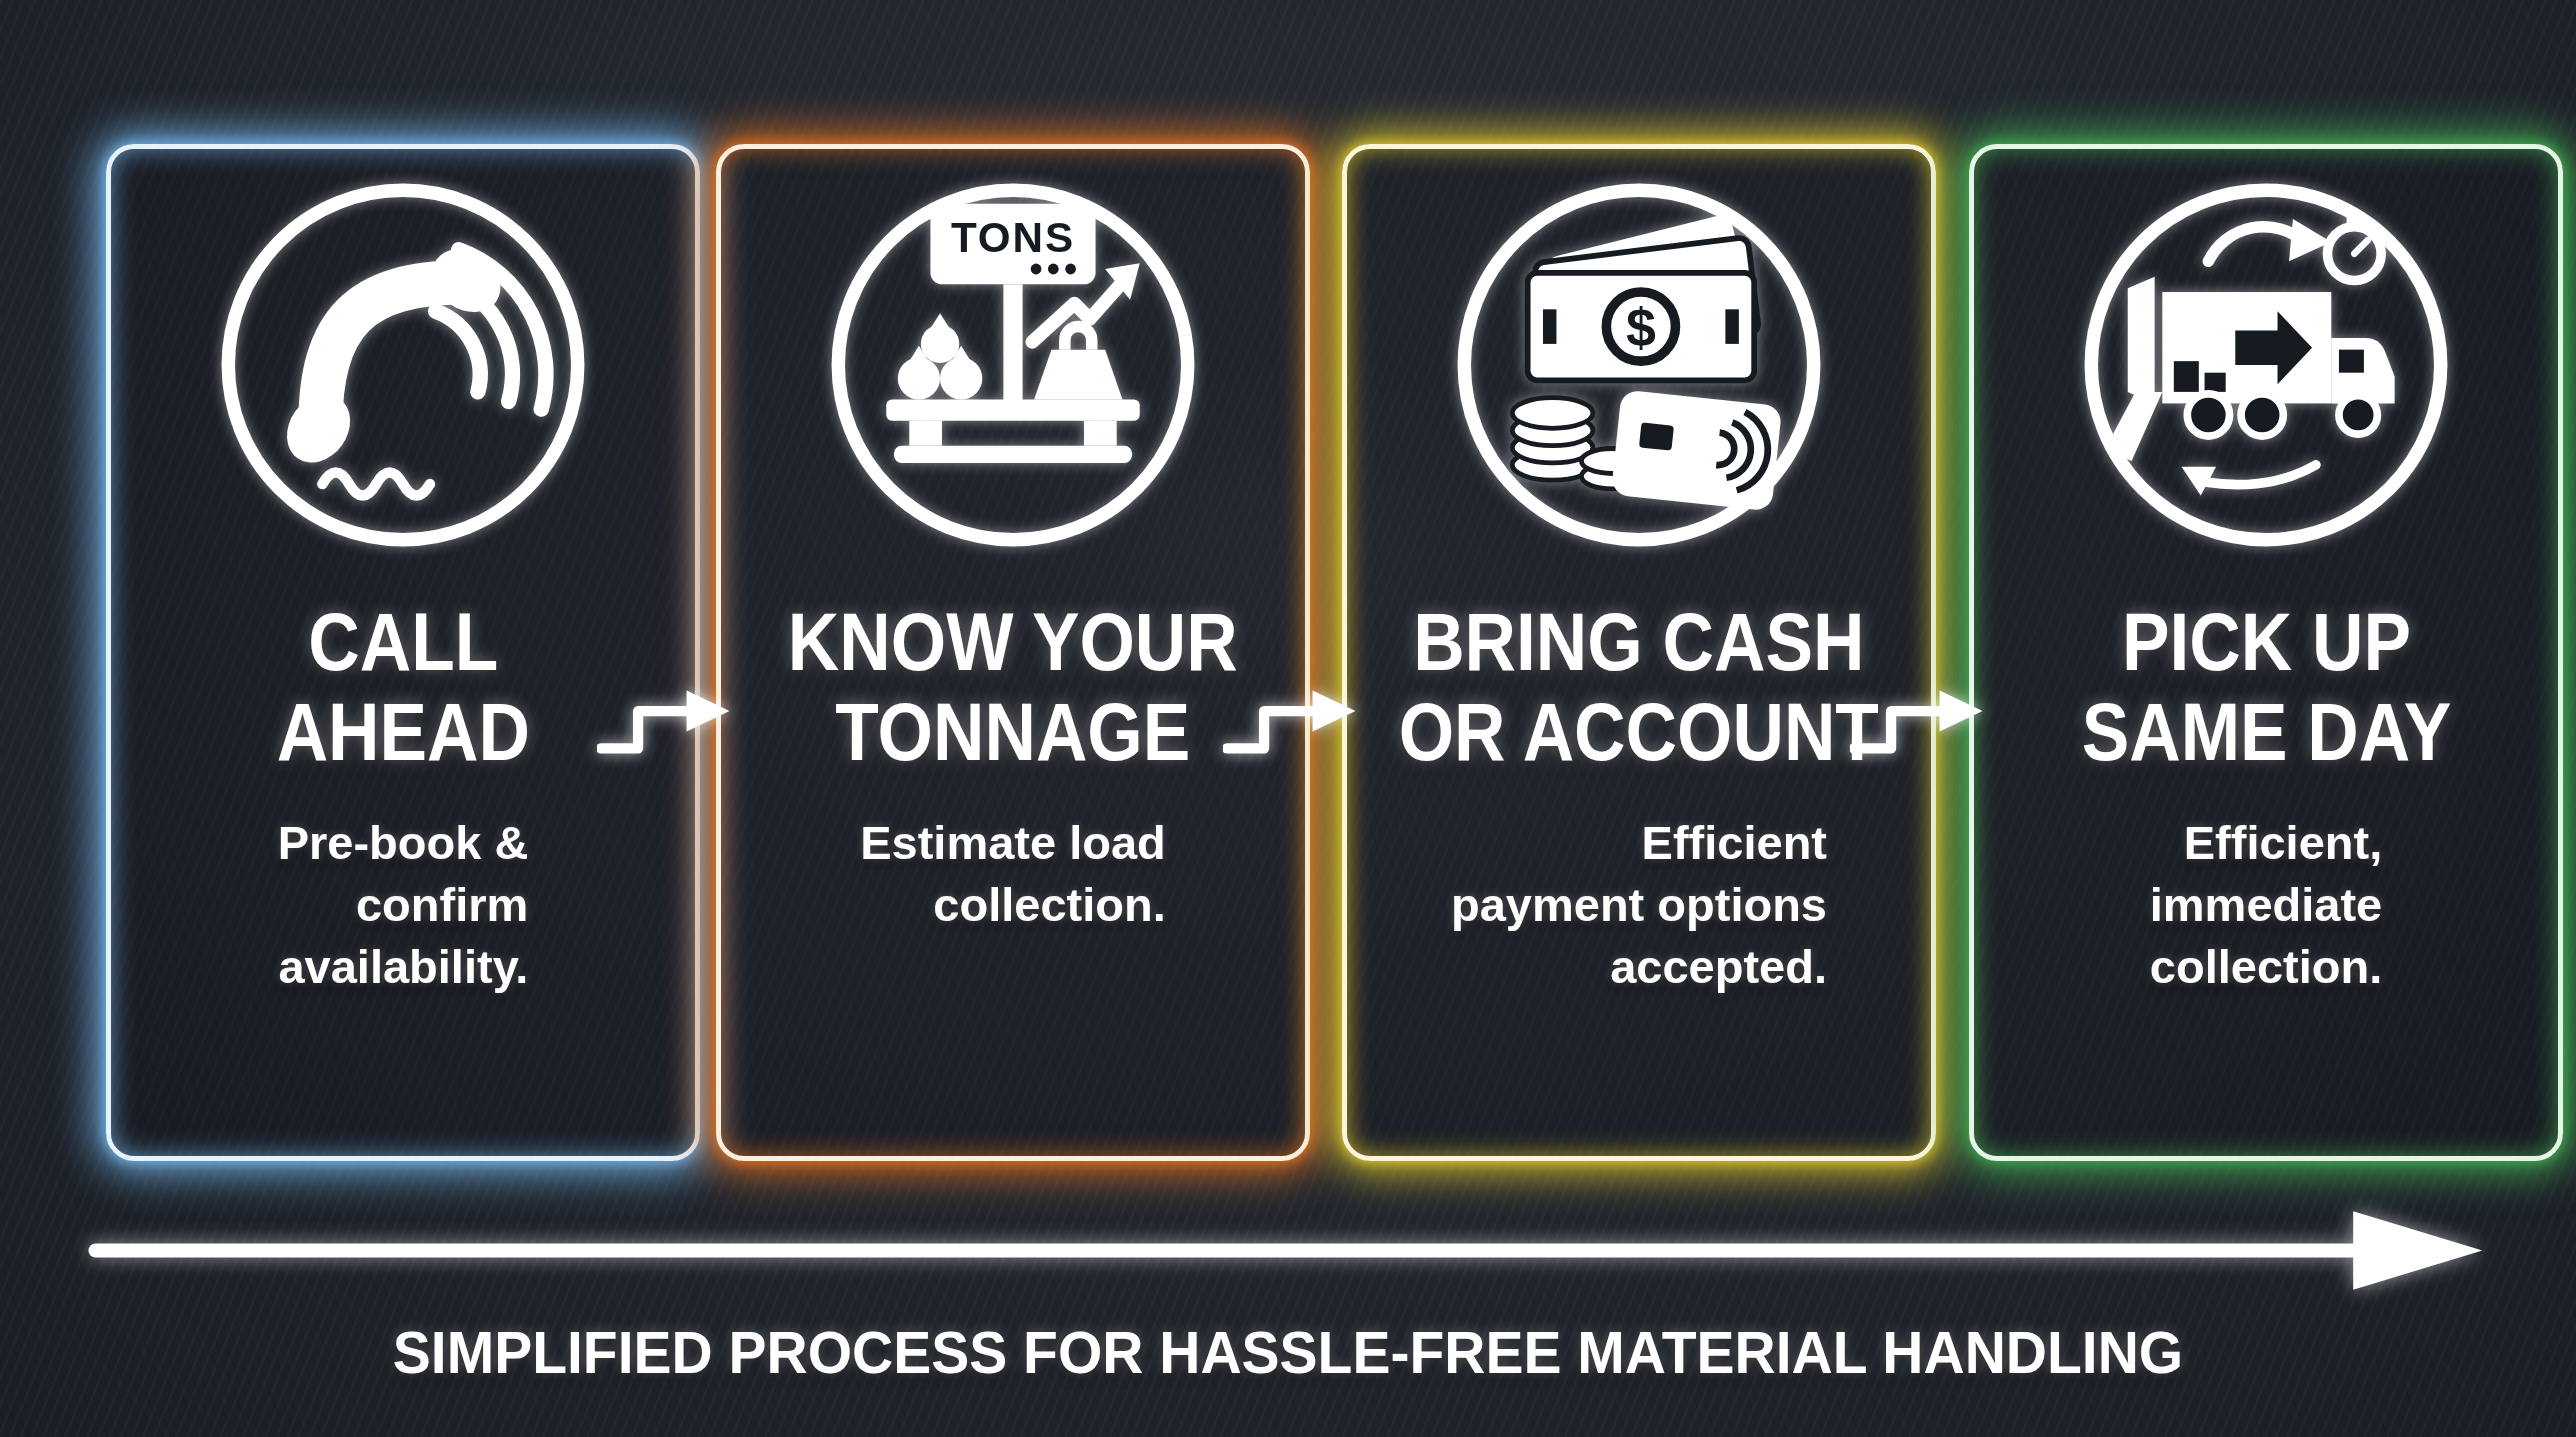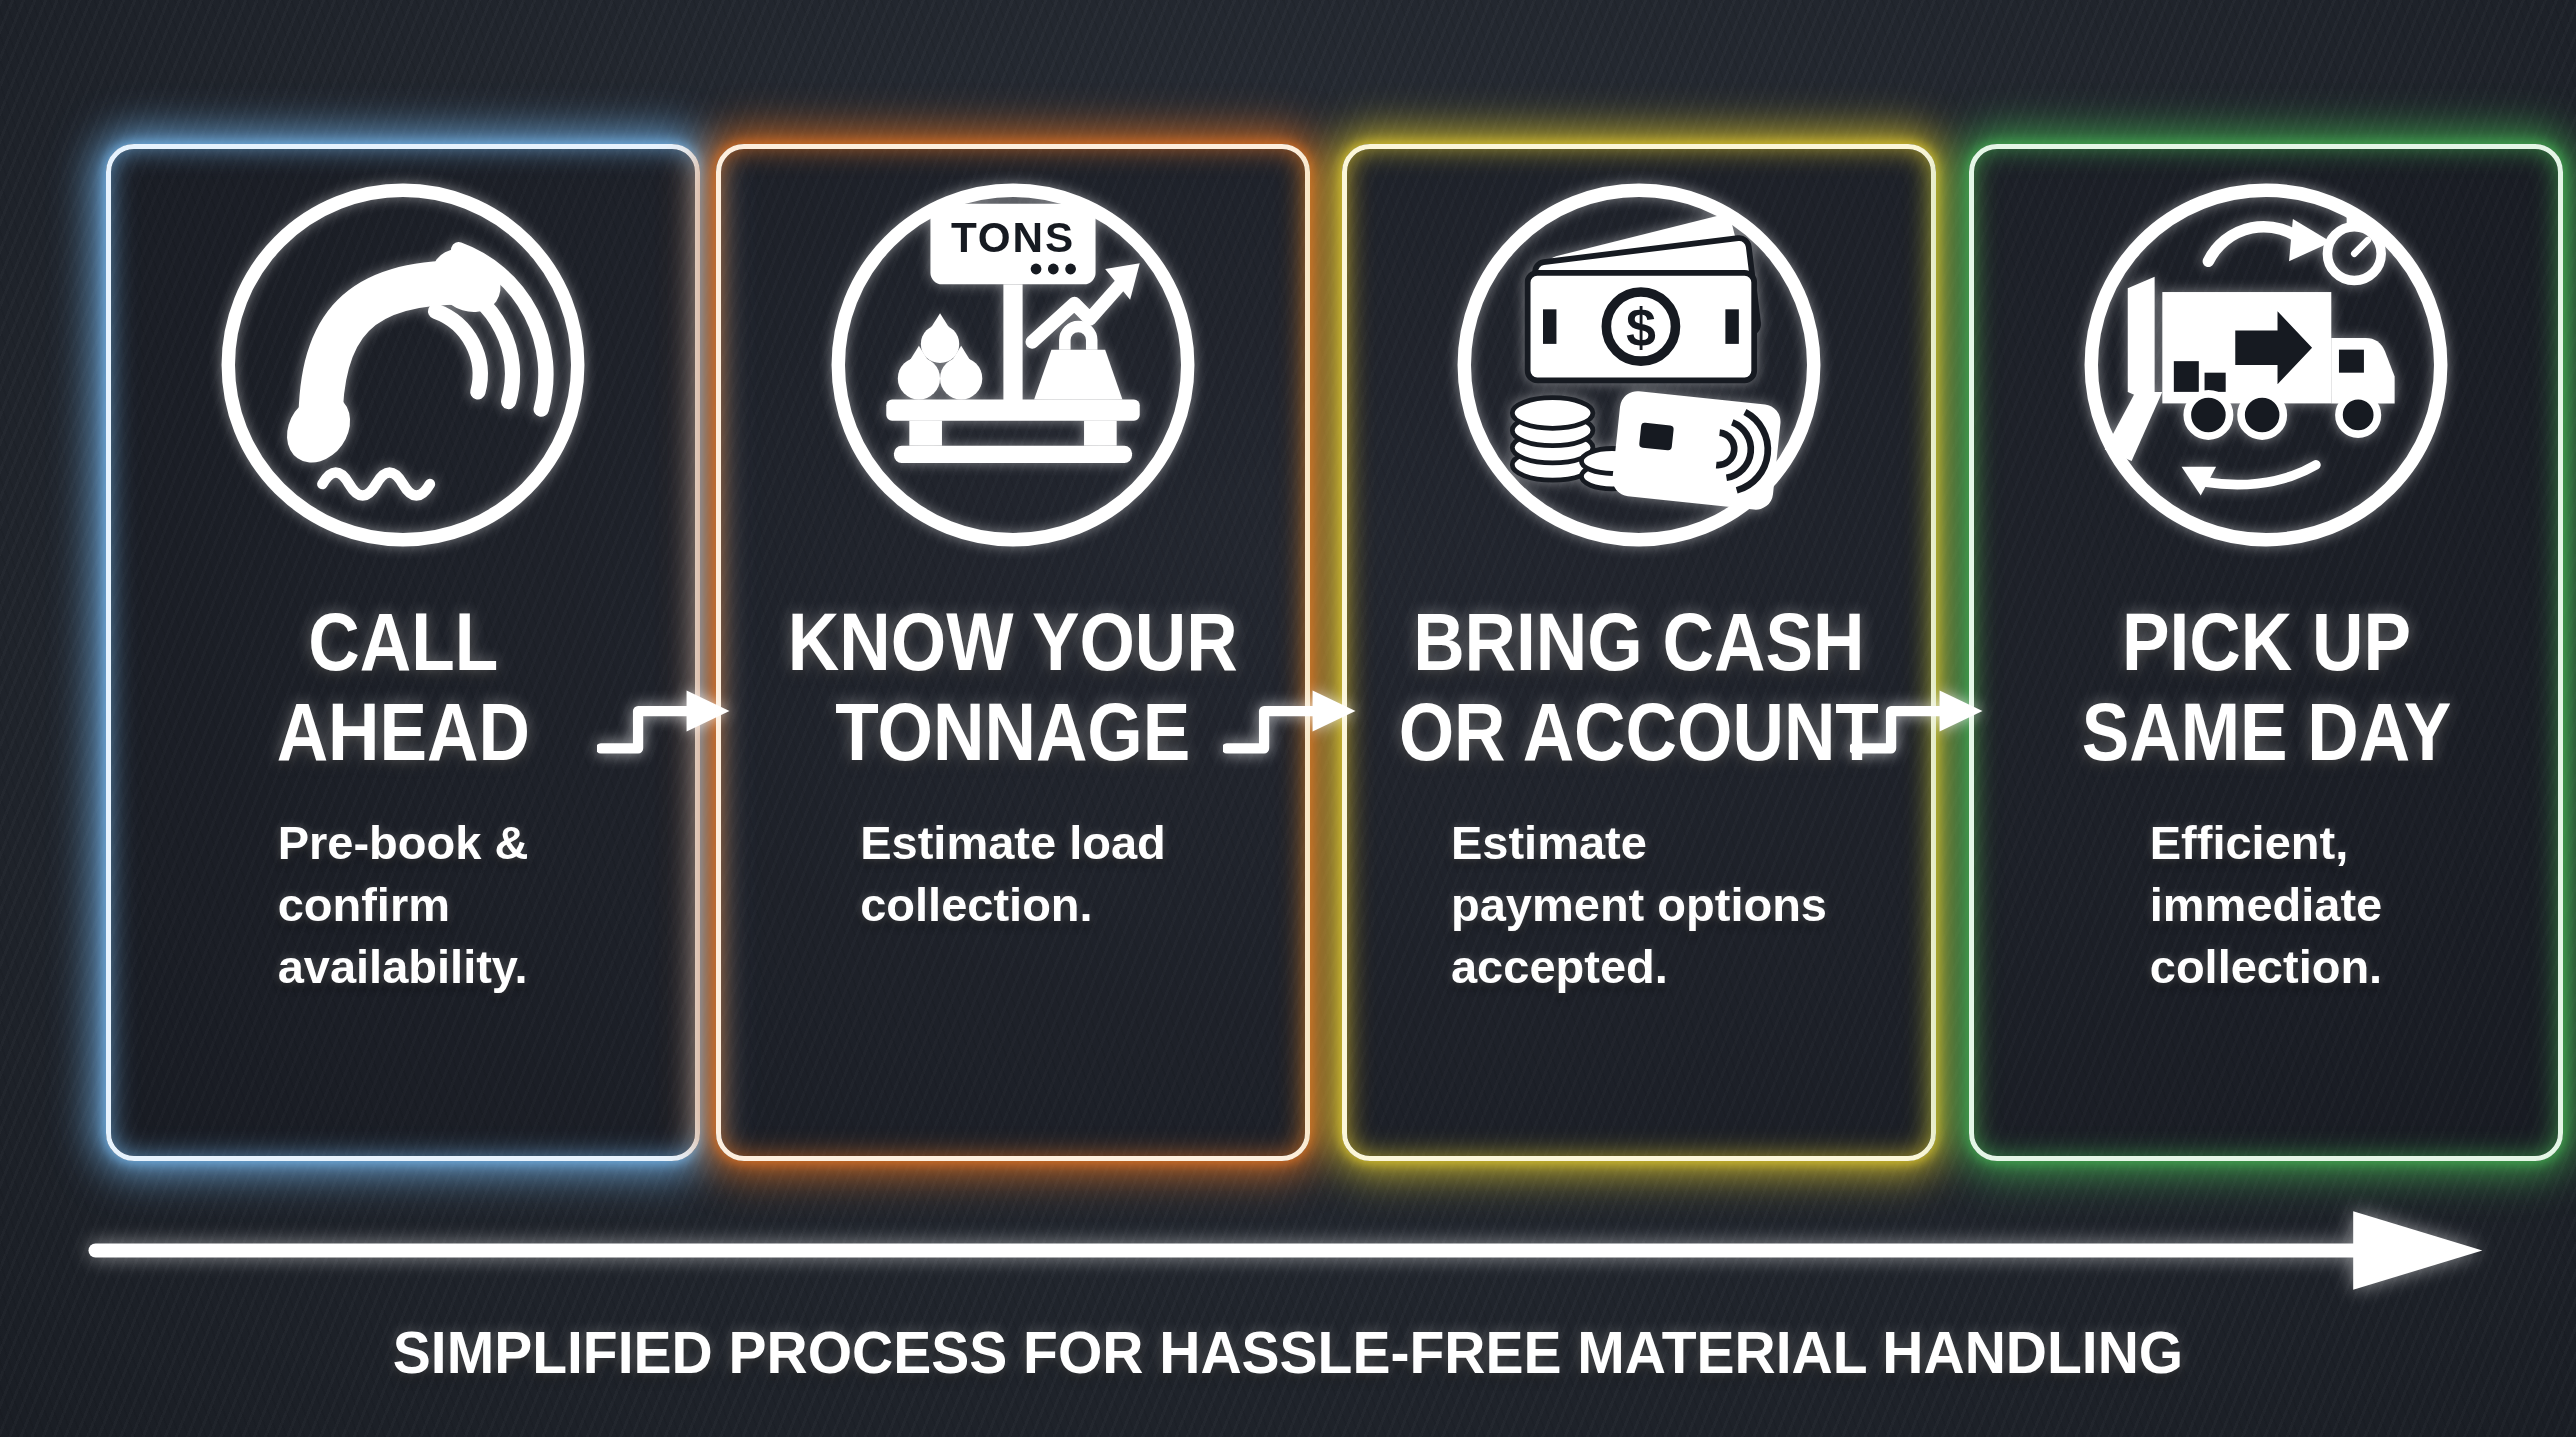--- a/index.html
+++ b/index.html
@@ -33,21 +33,21 @@
   .icon-wrap { margin-top:24px; width:384px; height:384px;
     filter: drop-shadow(0 0 6.6px rgba(255,255,255,0.45)); }
   .icon-wrap svg { width:100%; height:100%; display:block; }
   .title {
     margin-top:41px; text-align:center; color:#fff; font-weight:bold;
     font-size:75px; line-height:1.1; font-stretch:condensed;
     transform:scale(0.95,1.08); transform-origin:50% 0;
     text-shadow: 0 0 15px rgba(255,255,255,0.4), 0 4.7px 11.2px rgba(0,0,0,0.75);
   }
   .desc {
-    margin-top:49px; text-align:left; color:#fff; font-weight:bold;
+    margin-top:49px; text-align:right; color:#fff; font-weight:bold;
     font-size:47px; line-height:1.32;
     text-shadow: 0 0 9.4px rgba(255,255,255,0.28), 0 3.7px 8.4px rgba(0,0,0,0.7);
   }
   .connector {
     position:absolute; top:670px; width:140px; height:97px;
     color:var(--arrow,#ffffff);
     filter: drop-shadow(0 0 7.5px rgba(255,255,255,0.7));
   }
   .connector svg{ width:100%; height:100%; display:block; }
   .connector-1{left:597px} .connector-2{left:1223px} .connector-3{left:1850px}
@@ -173,21 +173,21 @@
             <path d="M153,122 a22,22 0 0 1 0,41"></path>
           </g>
         </g>
       </svg>
     </div>
     <div class="title">
       <div>BRING CASH</div>
       <div>OR ACCOUNT</div>
     </div>
     <div class="desc">
-      <div>Estimate</div>
+      <div>Efficient</div>
       <div>payment options</div>
       <div>accepted.</div>
     </div>
   </div>
 
   <div class="card card-4" style="--accent: #41a04e; --border: #e4f6e6;">
     <div class="icon-wrap">
       <svg viewBox="0 0 200 200">
         <circle cx="100" cy="100" r="91" fill="none" stroke="#ffffff" stroke-width="7"></circle>
         <g>

